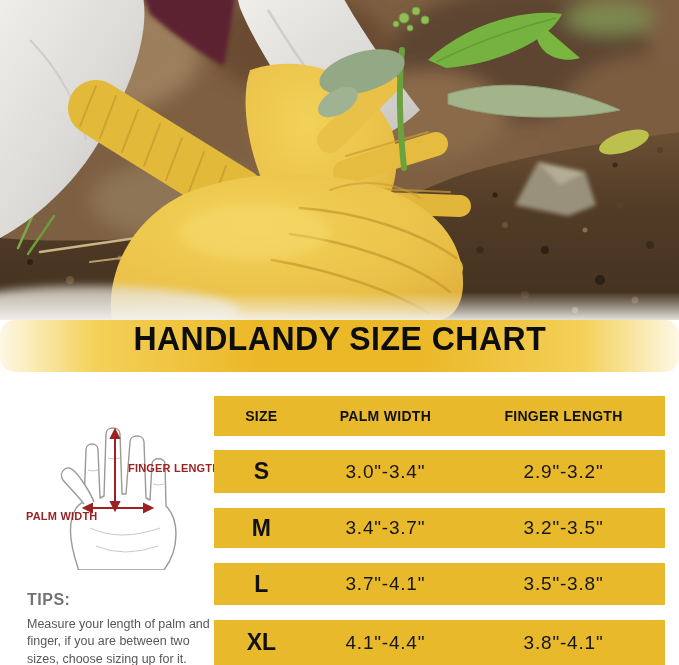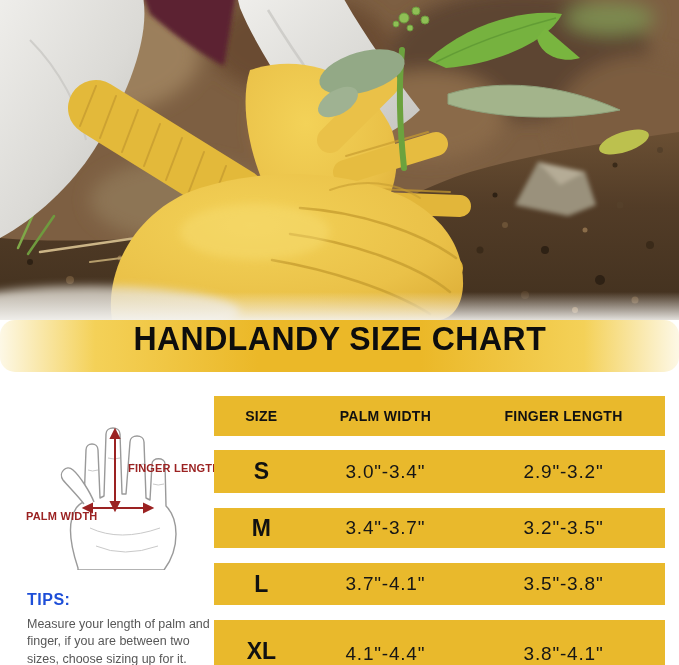--- a/index.html
+++ b/index.html
@@ -24,33 +24,33 @@
     position:absolute;left:214px;width:451px;background:#E9B92C;
     display:flex;align-items:center;color:#111;
   }
   .bar .c1{width:21%;text-align:center;}
   .bar .c2{width:34%;text-align:center;}
   .bar .c3{width:45%;text-align:center;}
   .header-row{top:396px;height:40px;font-weight:bold;font-size:14px;letter-spacing:.3px;}
   .row-0{top:450px;height:43px;}
   .row-1{top:508px;height:40px;}
   .row-2{top:563px;height:42px;}
-  .row-3{top:620px;height:45px;align-items:flex-end;}
+  .row-3{top:620px;height:45px;}
   .size-cell{font-weight:bold;font-size:23px;}
   .val-cell{font-size:19px;letter-spacing:.8px;color:#161616;}
   
   .hand-svg{position:absolute;left:20px;top:400px;width:200px;height:170px;}
   .diagram-label{
     position:absolute;color:#9B2222;font-weight:bold;font-size:11px;
     letter-spacing:.2px;white-space:nowrap;
   }
   .lbl-finger{left:128px;top:462px;}
   .lbl-palm{left:26px;top:510px;}
   
-  .tips-heading{position:absolute;left:27px;top:591px;font-size:16px;font-weight:bold;letter-spacing:.5px;color:#1d4ed8;}
+  .tips-heading{position:absolute;left:27px;top:591px;font-size:16px;font-weight:bold;letter-spacing:.5px;color:#737373;}
   .tips-body{position:absolute;left:27px;top:616px;width:195px;font-size:12.5px;line-height:1.38;color:#575757;}
 </style>
 </head>
 <body>
 
 <div class="stage">
 
   <svg class="photo" viewBox="0 0 679 320" aria-hidden="true">
     <defs>
       <filter id="b9" x="-30%" y="-30%" width="160%" height="160%">

